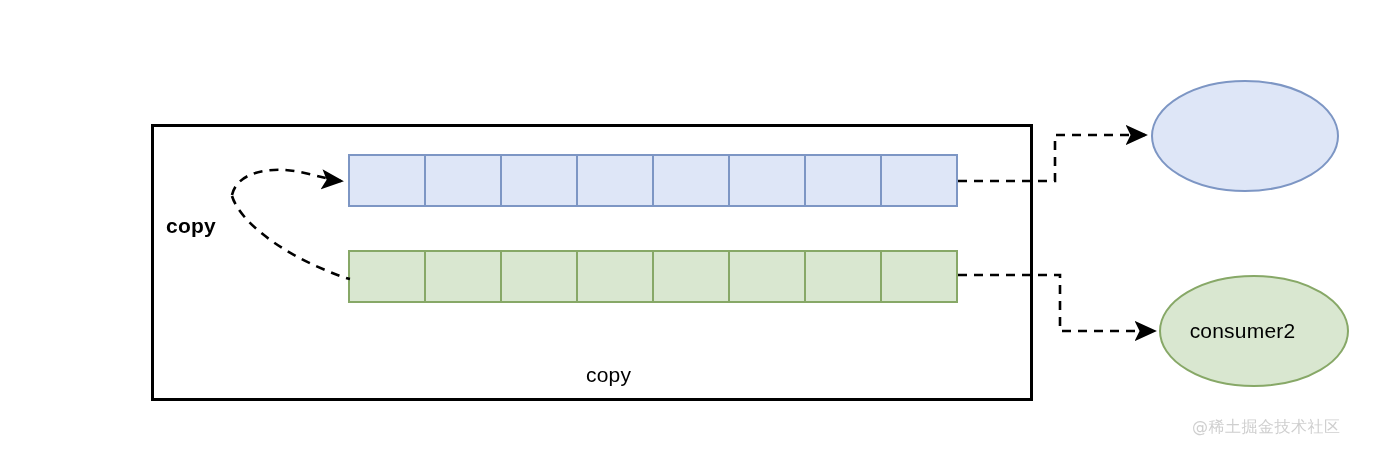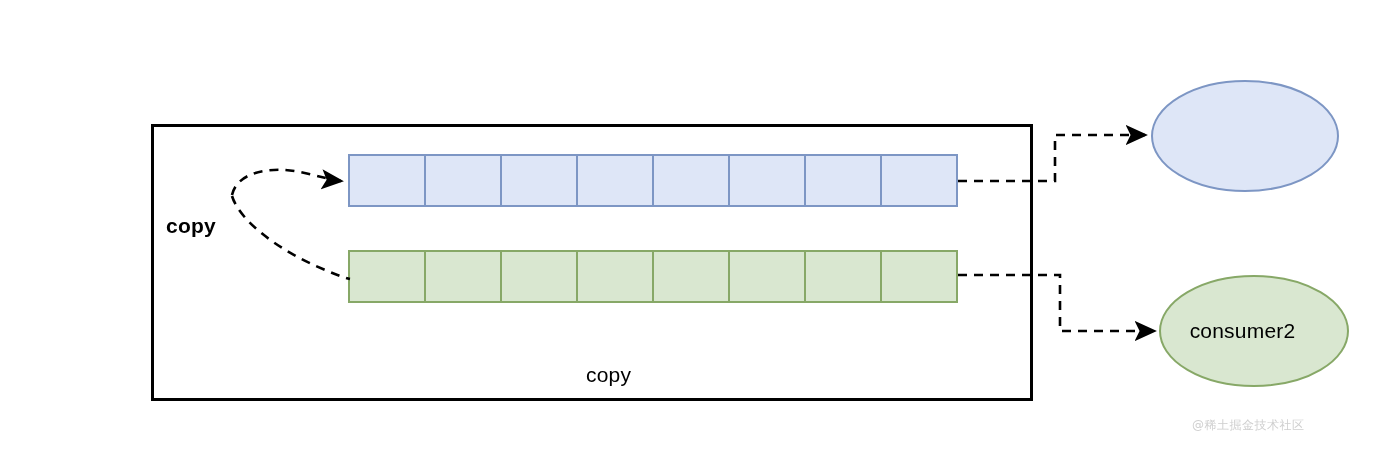--- a/index.html
+++ b/index.html
@@ -54,21 +54,21 @@
   }
   #consumer2-label {
     left: 1160px;
     top: 319px;
     width: 165px;
   }
   #watermark {
     position: absolute;
     left: 1192px;
     top: 417px;
-    font-size: 12px;
+    font-size: 16px;
     color: #cfcfcf;
     letter-spacing: 0.5px;
     font-family: "DejaVu Sans", sans-serif;
   }
 </style>
 </head>
 <body>
 
 <div id="canvas">
 

